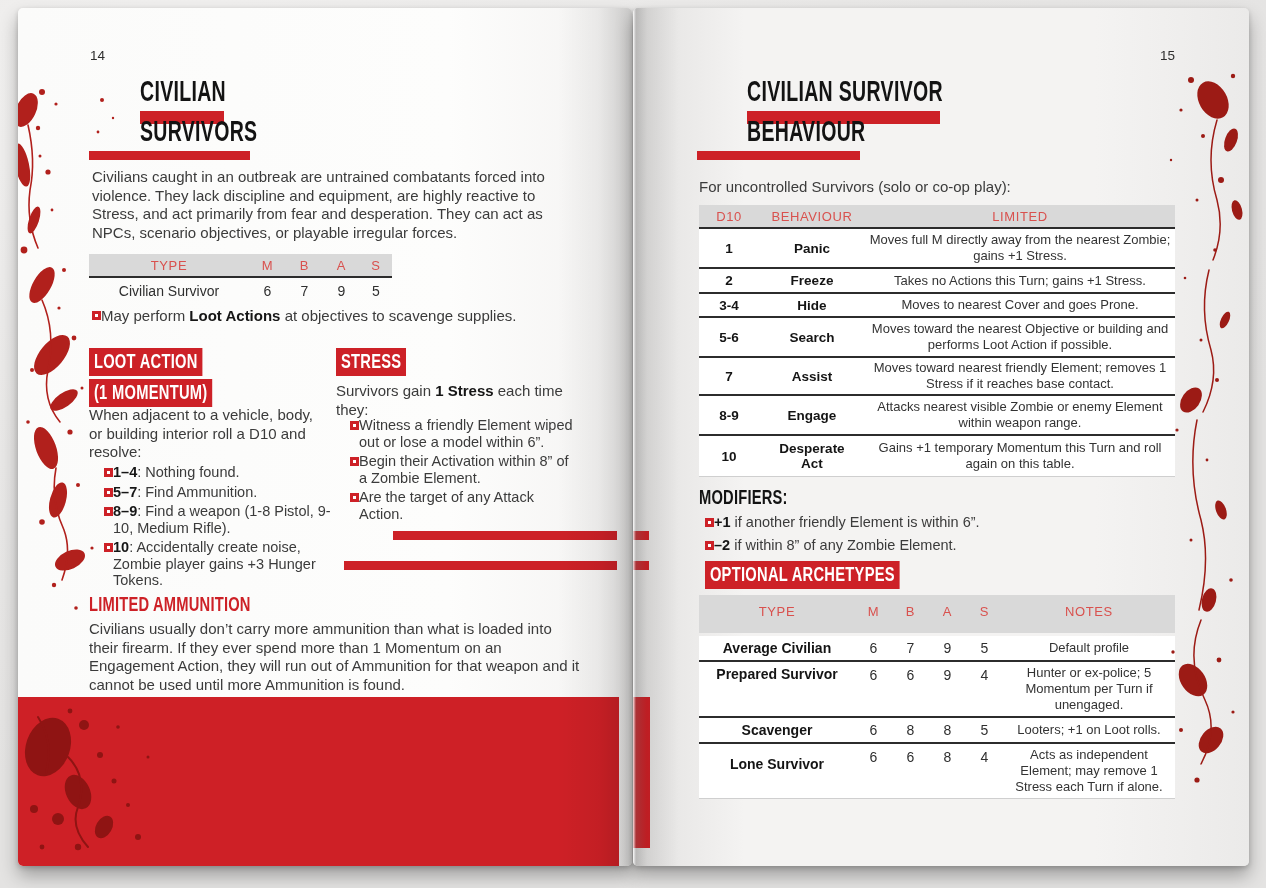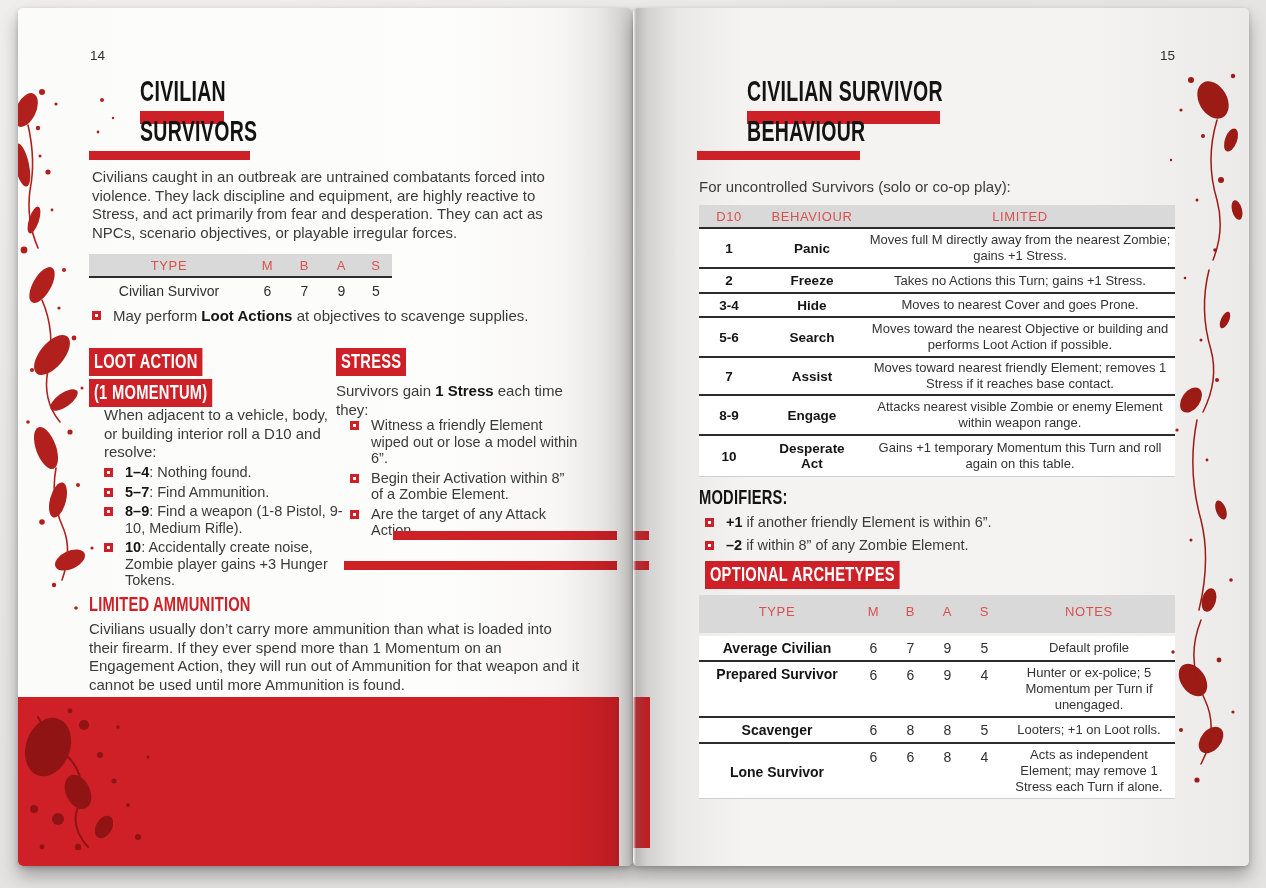--- a/index.html
+++ b/index.html
@@ -30,21 +30,21 @@
   .body-text b{color:#161616;}
 
   
   .redblock{position:absolute;transform:scaleX(.7);transform-origin:0 0;z-index:2;}
   .rb-line{display:table;background:#cd2127;color:#ffffff;font-size:21px;font-weight:700;letter-spacing:.4px;padding:1px 7px 3px;margin-bottom:3px;white-space:nowrap;}
   .red-heading{position:absolute;font-size:21px;font-weight:700;color:#cd2127;transform:scaleX(.7);transform-origin:0 0;letter-spacing:.3px;white-space:nowrap;z-index:2;}
   .black-heading{position:absolute;font-size:21px;font-weight:700;color:#131313;transform:scaleX(.7);transform-origin:0 0;letter-spacing:.3px;white-space:nowrap;z-index:2;}
 
   
   .list{position:absolute;z-index:2;}
-  .li{display:flex;gap:12px;margin-bottom:3px;}
+  .li{display:flex;margin-bottom:3px;}
   .bullet{flex:none;width:3px;height:3px;border:3px solid #cd2127;background:#fff;margin-top:4px;}
   .li-text{font-size:14.5px;line-height:16.5px;color:#3b3b3b;}
   .li-text b{color:#161616;}
   .main-li .li-text{font-size:15px;line-height:17px;}
   .mod-li{margin-bottom:6px;}
   .mod-li .li-text{font-size:14.5px;text-align:right;}
 
   
   .tbl{position:absolute;z-index:2;background:transparent;border-radius:26px;}
   .thead{display:grid;align-items:center;background:#d9d9d9;border-bottom:2px solid #2c2c2c;}
@@ -161,21 +161,21 @@
         <span class="bullet"></span>
         <div class="li-text"><span>May perform </span><b>Loot Actions</b><span> at objectives to scavenge supplies.</span></div>
       </div>
     </div>
 
     <div class="redblock" style="left:71px;top:340px">
       <span class="rb-line">LOOT ACTION</span>
       <span class="rb-line">(1 MOMENTUM)</span>
     </div>
 
-    <p class="body-text" style="left:86px;top:398px;width:236px">When adjacent to a vehicle, body, or building interior roll a D10 and resolve:</p>
+    <p class="body-text" style="left:71px;top:398px;width:236px">When adjacent to a vehicle, body, or building interior roll a D10 and resolve:</p>
 
     <div class="list" style="left:86px;top:456px;width:242px">
       <div class="li">
         <span class="bullet"></span>
         <div class="li-text"><b>1–4</b><span>: Nothing found.</span></div>
       </div>
       <div class="li">
         <span class="bullet"></span>
         <div class="li-text"><b>5–7</b><span>: Find Ammunition.</span></div>
       </div>
@@ -386,21 +386,21 @@
       </div>
       <div class="trow mh24">
         <div class="td typ">Scavenger</div>
         <div class="td">6</div>
         <div class="td">8</div>
         <div class="td">8</div>
         <div class="td">5</div>
         <div class="td notes">Looters; +1 on Loot rolls.</div>
       </div>
       <div class="trow mh48">
-        <div class="td typ" style="align-self:start;padding-top:20px">Lone Survivor</div>
+        <div class="td typ" style="align-self:start;padding-top:12px">Lone Survivor</div>
         <div class="td" style="align-self:start;padding-top:5px">6</div>
         <div class="td" style="align-self:start;padding-top:5px">6</div>
         <div class="td" style="align-self:start;padding-top:5px">8</div>
         <div class="td" style="align-self:start;padding-top:5px">4</div>
         <div class="td notes">Acts as independent Element; may remove 1 Stress each Turn if alone.</div>
       </div>
     </div>
 
     <div class="bar" style="left:0;top:523px;width:16px"></div>
     <div class="bar" style="left:0;top:553px;width:16px"></div>

